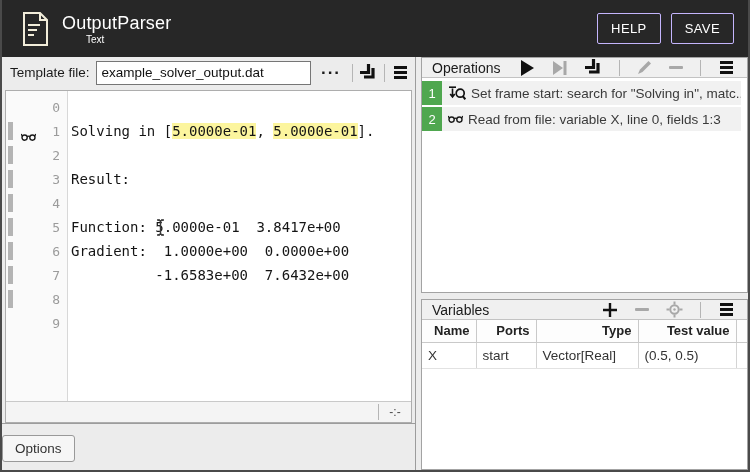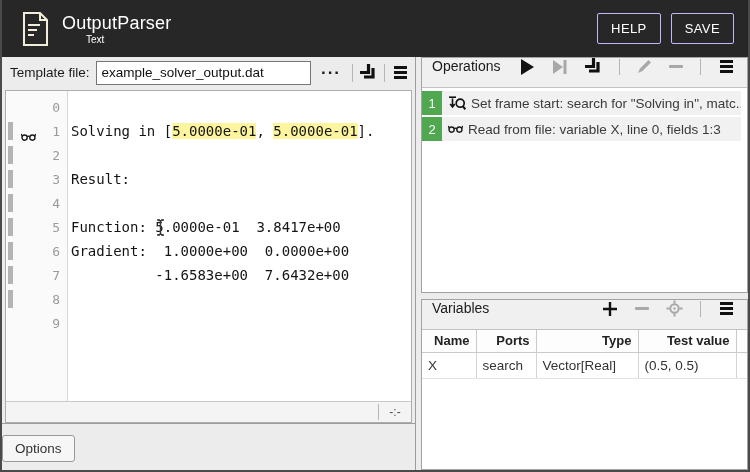--- a/index.html
+++ b/index.html
@@ -59,22 +59,22 @@
   .options-area { height: 47px; flex: none; border-top: 1px solid #9c9c9c; background: #ececec;
                   padding: 11px 0 0 0; text-decoration: underline; }
   .options-btn { font-family: inherit; font-size: 13.5px; color: #333; background: #f6f6f6;
                  border: 1px solid #999; border-radius: 3px; padding: 5px 12px; cursor: pointer; }
 
   
   .right-col { flex: 1; margin-left: 5px; display: flex; flex-direction: column; min-width: 0; }
   .panel { background: #fff; border: 1px solid #a3a3a3; display: flex; flex-direction: column; min-height: 0; }
   .panel-ops { height: 236px; flex: none; }
   .panel-vars { flex: 1; margin-top: 6px; }
-  .panel-toolbar { height: 30px; flex: none; background: #f0f0f0; border-bottom: 1px solid #c3c3c3;
-                   display: flex; align-items: flex-start; padding: 0 12px 0 10px; }
+  .panel-toolbar { height: 20px; flex: none; background: #f0f0f0; border-bottom: 1px solid #c3c3c3;
+                   display: flex; align-items: center; padding: 0 12px 0 10px; }
   .panel-title { font-size: 14px; color: #1a1a1a; }
   .tool-cluster { margin-left: auto; display: flex; align-items: center; gap: 17px; }
   .tool-btn { display: inline-flex; align-items: center; justify-content: center; cursor: pointer;
               background: none; border: none; padding: 0; }
 
   .tri-play { width: 0; height: 0; border-left: 13px solid #111;
               border-top: 8px solid transparent; border-bottom: 8px solid transparent; }
   .minus-bar { width: 14px; height: 3px; background: #a8a8a8; border-radius: 1px; }
 
   
@@ -319,21 +319,21 @@
                 <th>Name</th>
                 <th>Ports</th>
                 <th>Type</th>
                 <th>Test value</th>
                 <th></th>
               </tr>
             </thead>
           <tbody>
               <tr>
                 <td>X</td>
-                <td>search</td>
+                <td>start</td>
                 <td>Vector[Real]</td>
                 <td>(0.5, 0.5)</td>
                 <td></td>
               </tr>
             </tbody>
         </table>
       </div>
 
     </div>
   </div>

